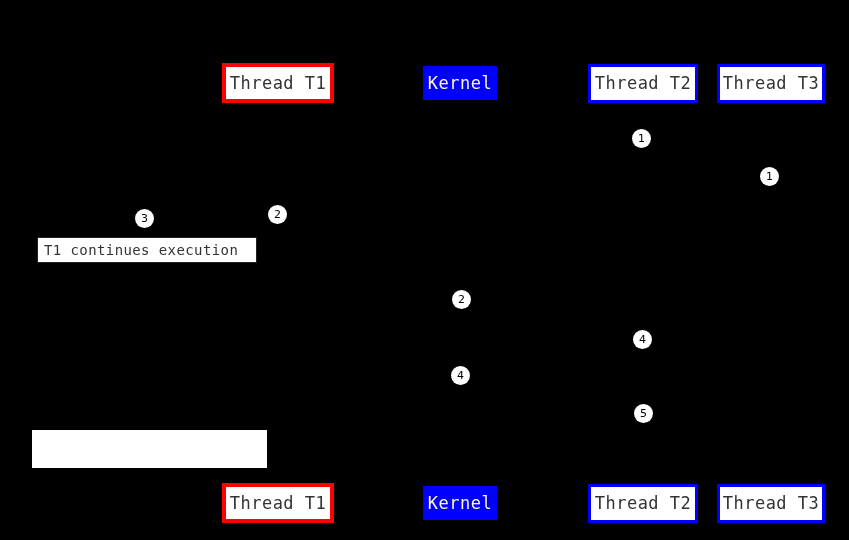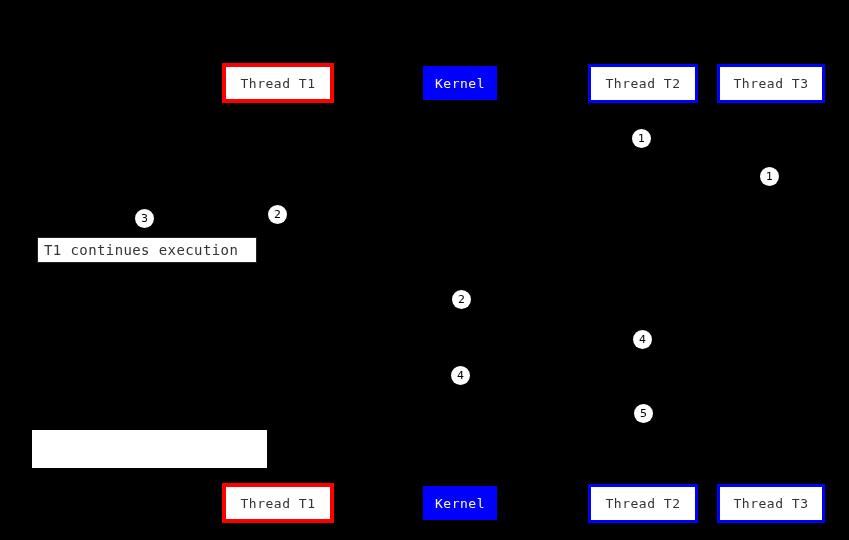--- a/index.html
+++ b/index.html
@@ -18,21 +18,21 @@
 
   
   .lifeline-box {
     position: absolute;
     box-sizing: border-box;
     display: flex;
     align-items: center;
     justify-content: center;
     white-space: nowrap;
     font-family: "DejaVu Sans Mono", "Liberation Mono", monospace;
-    font-size: 13px;
+    font-size: 17px;
     letter-spacing: 0.5px;
     line-height: 1;
   }
   .lifeline-box.light {
     background: #ffffff;
     color: #333333;
   }
   .lifeline-box.filled {
     color: #fef9c3;
   }

